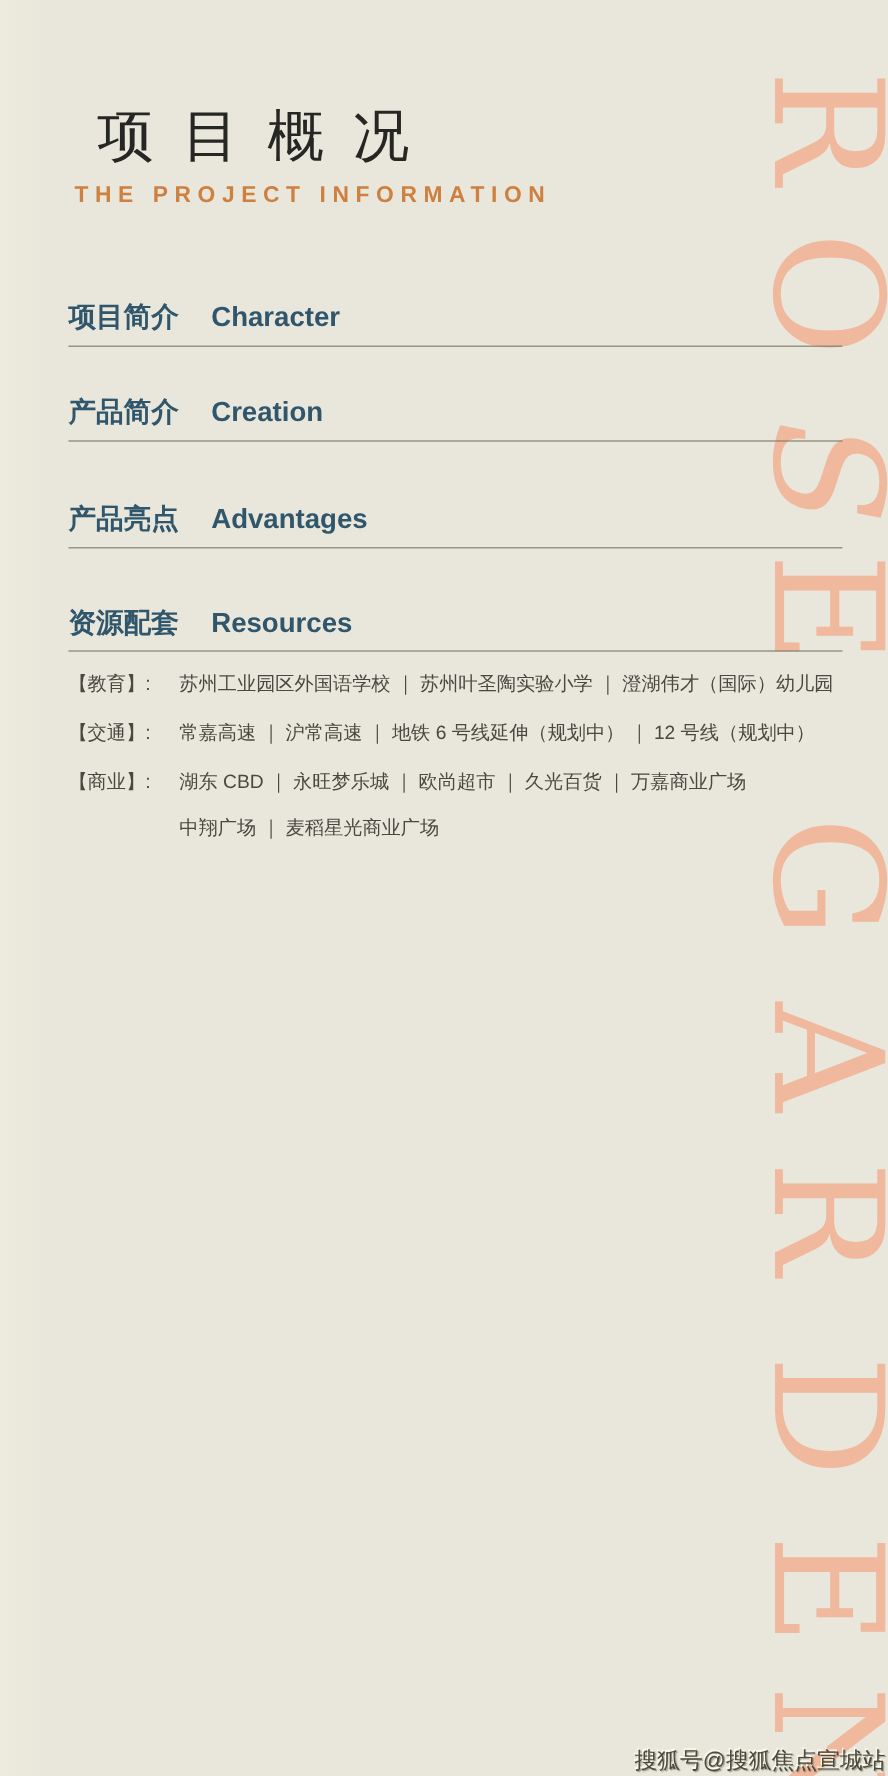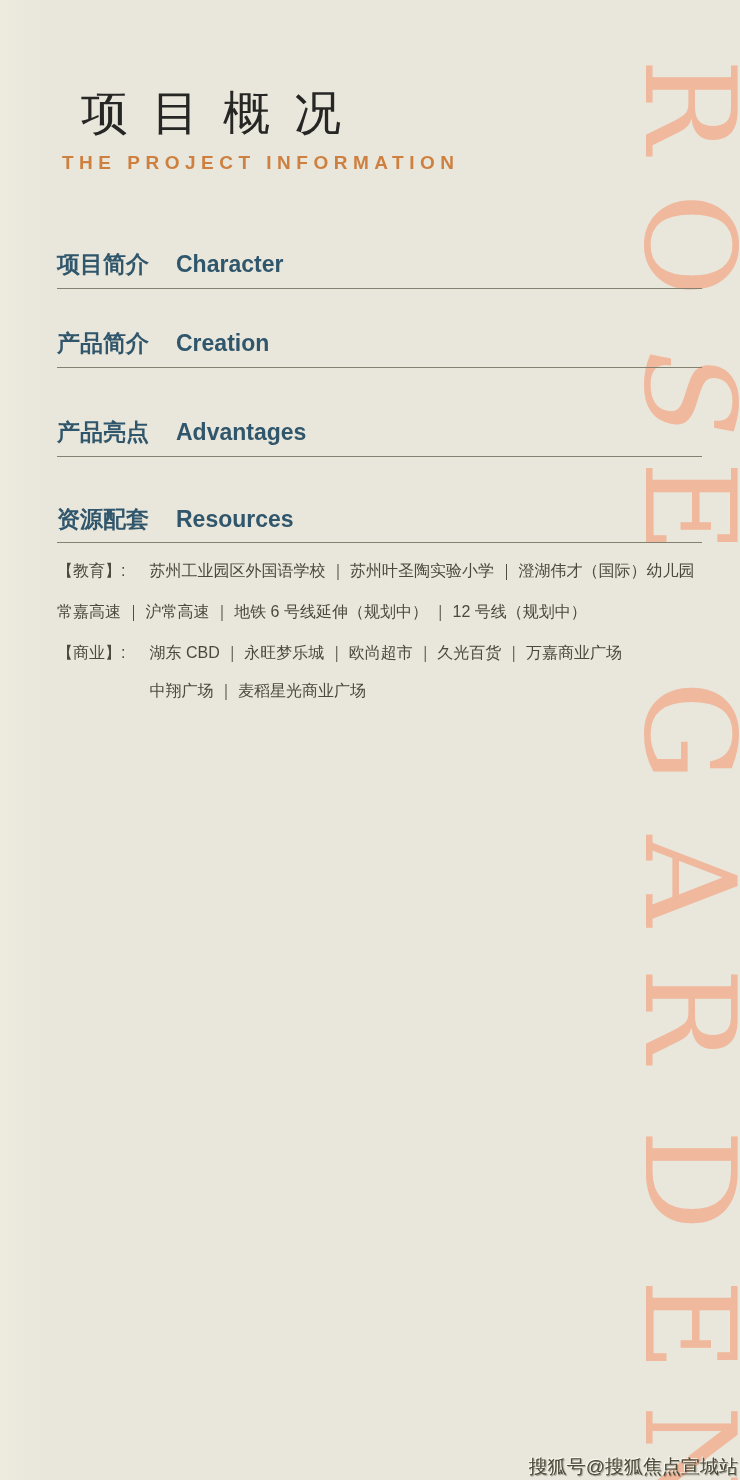--- a/index.html
+++ b/index.html
@@ -118,20 +118,21 @@
         <span class="zh">资源配套</span><span class="en">Resources</span>
       </div>
       <div class="res-list">
         <div class="res-item">
           <span class="res-label">【教育】:</span>
           <div class="res-lines">
             <div class="res-line">苏州工业园区外国语学校 ｜ 苏州叶圣陶实验小学 ｜ 澄湖伟才（国际）幼儿园</div>
           </div>
         </div>
         <div class="res-item">
+          <span class="res-label">【交通】:</span>
           <div class="res-lines">
             <div class="res-line">常嘉高速 ｜ 沪常高速 ｜ 地铁 6 号线延伸（规划中） ｜ 12 号线（规划中）</div>
           </div>
         </div>
         <div class="res-item">
           <span class="res-label">【商业】:</span>
           <div class="res-lines">
             <div class="res-line">湖东 CBD ｜ 永旺梦乐城 ｜ 欧尚超市 ｜ 久光百货 ｜ 万嘉商业广场</div>
             <div class="res-line">中翔广场 ｜ 麦稻星光商业广场</div>
           </div>

